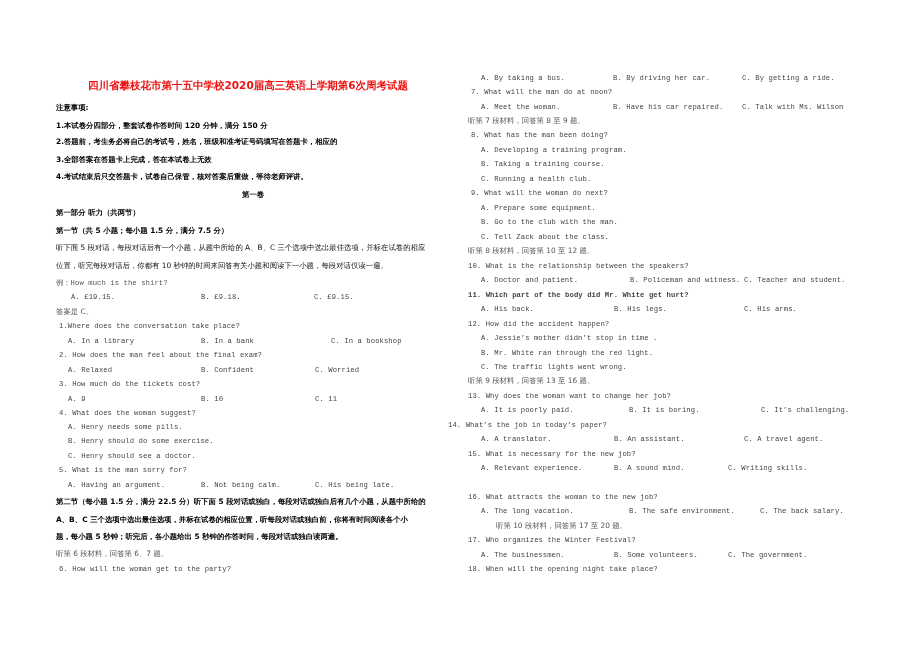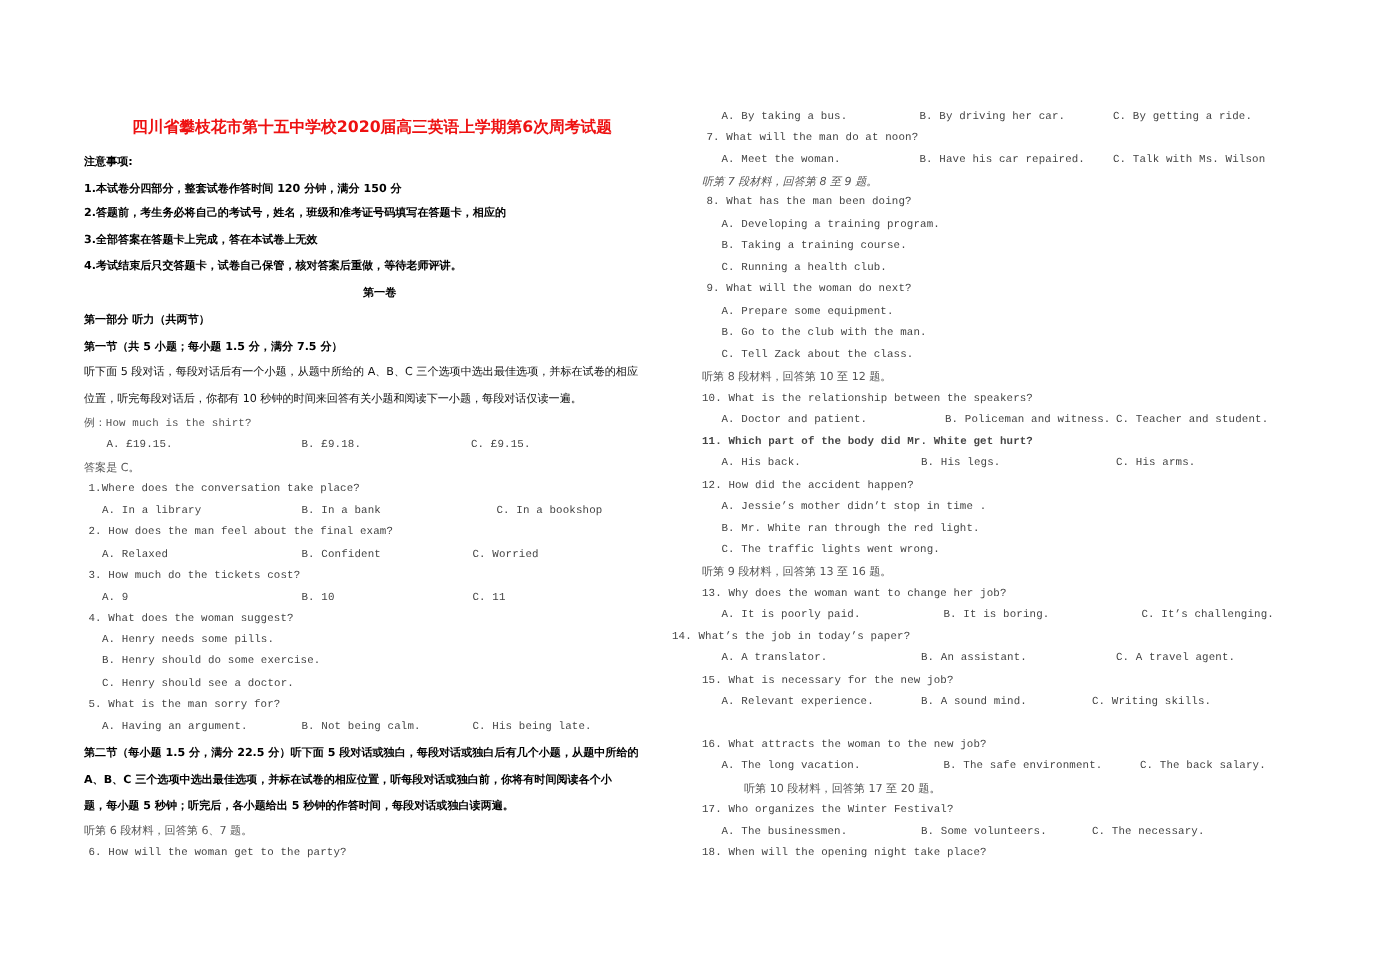--- a/index.html
+++ b/index.html
@@ -83,21 +83,21 @@
   <span class="opt" style="left:481px;">A. By taking a bus.</span>
   <span class="opt" style="left:613px;">B. By driving her car.</span>
   <span class="opt" style="left:742px;">C. By getting a ride.</span>
 </div>
 <div class="line en" style="left:471px; top:87px;">7. What will the man do at noon?</div>
 <div class="line en" style="left:0; top:102px; width:920px;">
   <span class="opt" style="left:481px;">A. Meet the woman.</span>
   <span class="opt" style="left:613px;">B. Have his car repaired.</span>
   <span class="opt" style="left:742px;">C. Talk with Ms. Wilson</span>
 </div>
-<div class="line cn gray" style="left:468px; top:116px;font-style:italic;">听第 7 段材料，回答第 8 至 9 题。</div>
+<div class="line cn gray" style="left:468px; top:116px;">听第 7 段材料，回答第 8 至 9 题。</div>
 <div class="line en" style="left:471px; top:130px;">8. What has the man been doing?</div>
 <div class="line en" style="left:481px; top:145px;">A. Developing a training program.</div>
 <div class="line en" style="left:481px; top:159px;">B. Taking a training course.</div>
 <div class="line en" style="left:481px; top:174px;">C. Running a health club.</div>
 <div class="line en" style="left:471px; top:188px;">9. What will the woman do next?</div>
 <div class="line en" style="left:481px; top:203px;">A. Prepare some equipment.</div>
 <div class="line en" style="left:481px; top:217px;">B. Go to the club with the man.</div>
 <div class="line en" style="left:481px; top:232px;">C. Tell Zack about the class.</div>
 <div class="line cn gray" style="left:468px; top:246px;">听第 8 段材料，回答第 10 至 12 题。</div>
 <div class="line en" style="left:468px; top:261px;">10. What is the relationship between the speakers?</div>
@@ -139,15 +139,15 @@
 <div class="line en" style="left:0; top:506px; width:920px;">
   <span class="opt" style="left:481px;font-family:Liberation Mono, monospace;">A. The long vacation.</span>
   <span class="opt" style="left:629px;">B. The safe environment.</span>
   <span class="opt" style="left:760px;">C. The back salary.</span>
 </div>
 <div class="line cn gray" style="left:468px; top:521px;margin-left:28px;">听第 10 段材料，回答第 17 至 20 题。</div>
 <div class="line en" style="left:468px; top:535px;">17. Who organizes the Winter Festival?</div>
 <div class="line en" style="left:0; top:550px; width:920px;">
   <span class="opt" style="left:481px;">A. The businessmen.</span>
   <span class="opt" style="left:614px;">B. Some volunteers.</span>
-  <span class="opt" style="left:728px;">C. The necessary.</span>
+  <span class="opt" style="left:728px;">C. The government.</span>
 </div>
 <div class="line en" style="left:468px; top:564px;">18. When will the opening night take place?</div>
 
 </body></html>

